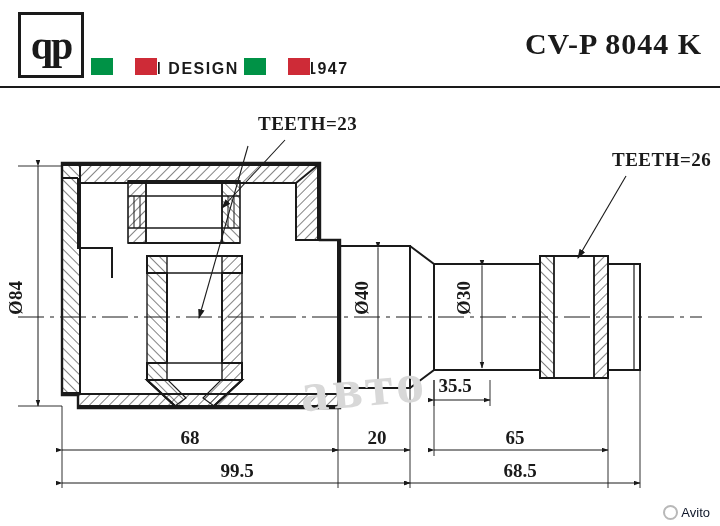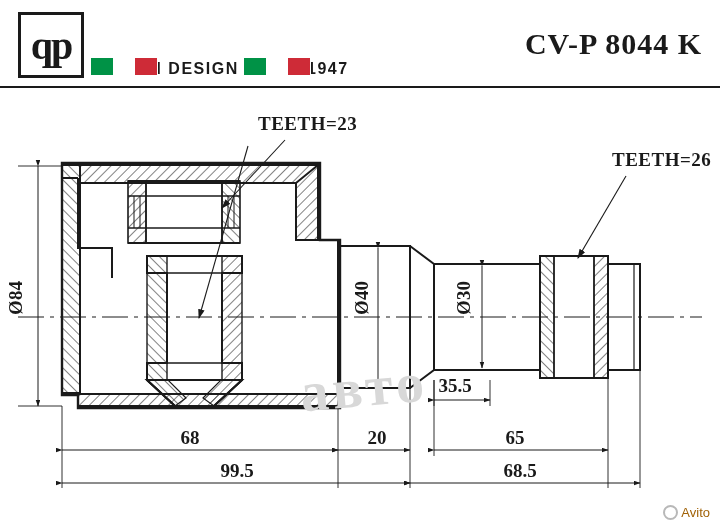--- a/index.html
+++ b/index.html
@@ -42,21 +42,21 @@
   .drawing{position:absolute;left:0;top:88px;width:720px;height:438px;}
   svg{display:block;}
 
   
   .wm-avto{position:absolute;left:300px;top:355px;
            font-family:"Liberation Serif", serif;font-size:56px;
            color:#d8d8d8;letter-spacing:4px;font-weight:bold;
            transform:rotate(-5deg);user-select:none;}
   .wm-avito{position:absolute;right:10px;bottom:6px;
             font-family:"Liberation Sans", sans-serif;font-size:13px;
-            color:#a16207;display:flex;align-items:center;gap:3px;}
+            color:#0f172a;display:flex;align-items:center;gap:3px;}
   .wm-avito .mark{display:inline-block;width:11px;height:11px;
             border:2px solid #b8b8b8;border-radius:50%;}
 </style>
 </head>
 <body>
 
 <div id="root">
 
   <div class="header">
 

